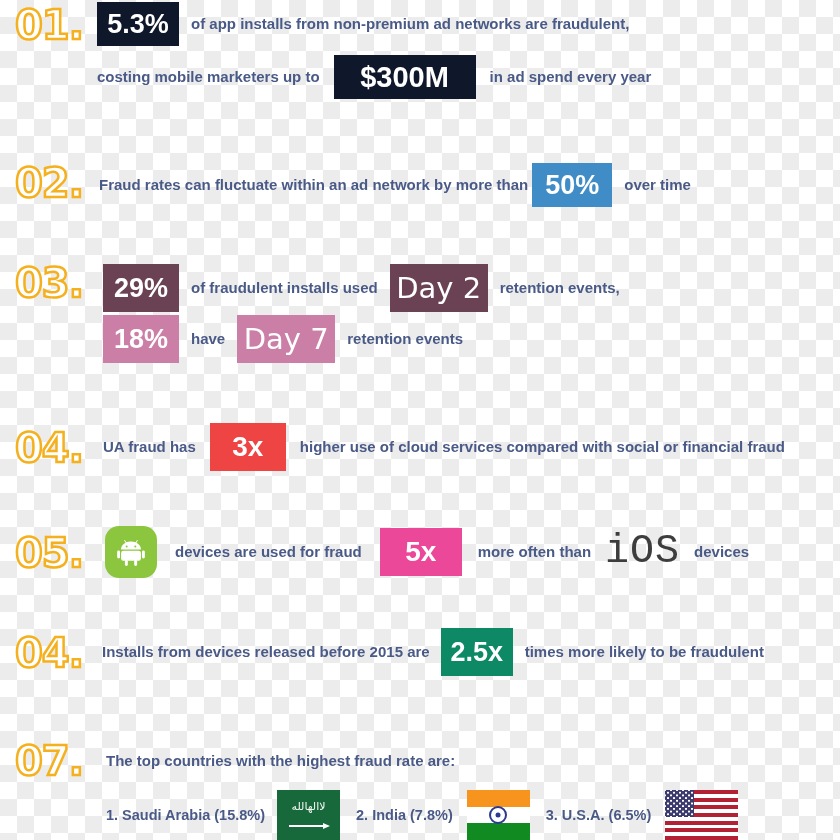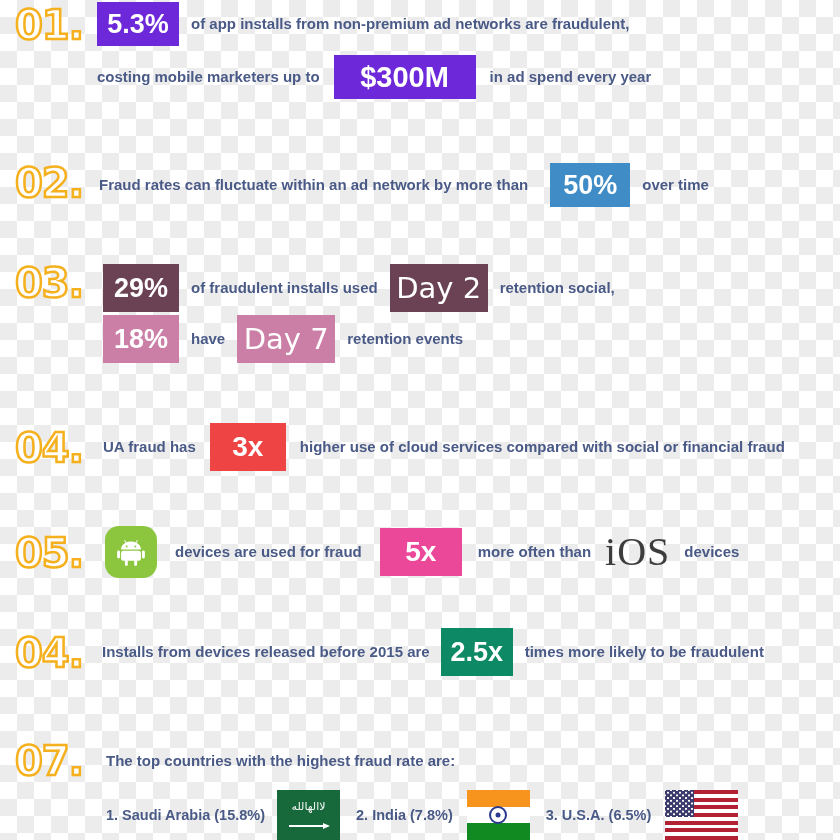--- a/index.html
+++ b/index.html
@@ -45,21 +45,21 @@
   
   .chip{
     display:inline-flex;
     align-items:center;
     justify-content:center;
     color:#ffffff;
     font-weight:700;
     box-sizing:border-box;
     white-space:nowrap;
   }
-  .chip.green{background:#6d28d9;}
+  .chip.green{background:#0f172a;}
   .chip.blue{background:#3f8cc6;}
   .chip.plum{background:#6b4253;}
   .chip.pink{background:#cc7fa6;}
   .chip.red{background:#ee4443;}
   .chip.orange{background:#ec4899;}
   .chip.teal{background:#0d8a65;}
 
   .c-53   {width:82px;height:44px;font-size:27px;}
   .c-300  {width:142px;height:44px;font-size:29px;}
   .c-50   {width:80px;height:44px;font-size:27px;}
@@ -72,21 +72,21 @@
   .c-25x  {width:72px;height:48px;font-size:27px;}
 
   
   .android{
     width:52px;height:52px;border-radius:14px;background:#8cc63e;
     display:flex;align-items:center;justify-content:center;
   }
 
   
   .ios{
-    font-family:Liberation Serif, serif;
+    font-family:Liberation Mono, monospace;
     font-weight:300;
     font-size:40px;
     color:#3d3d3d;
     letter-spacing:1px;
     line-height:40px;
   }
 
   
   .flag{position:relative;overflow:hidden;box-sizing:border-box;}
   .flag-sa{width:63px;height:50px;background:#17693b;}
@@ -146,31 +146,31 @@
   <div class="row" style="left:94px;top:55px;">
     <span class="txt">costing mobile marketers up to</span>
     <span class="chip green c-300" style="margin-left:14px;">$300M</span>
     <span class="txt" style="margin-left:14px;">in ad spend every year</span>
   </div>
 
   <div class="num" style="left:12px;top:163px;">02.</div>
 
   <div class="row" style="left:96px;top:163px;">
     <span class="txt">Fraud rates can fluctuate within an ad network by more than</span>
-    <span class="chip blue c-50" style="margin-left:22px;">50%</span>
+    <span class="chip blue c-50" style="margin-left:4px;">50%</span>
     <span class="txt" style="margin-left:12px;">over time</span>
   </div>
 
   <div class="num" style="left:12px;top:263px;">03.</div>
 
   <div class="row" style="left:100px;top:264px;">
     <span class="chip plum c-29">29%</span>
     <span class="txt" style="margin-left:12px;">of fraudulent installs used</span>
     <span class="chip plum c-day2" style="margin-left:12px;">Day 2</span>
-    <span class="txt" style="margin-left:12px;">retention social,</span>
+    <span class="txt" style="margin-left:12px;">retention events,</span>
   </div>
 
   <div class="row" style="left:100px;top:315px;">
     <span class="chip pink c-18">18%</span>
     <span class="txt" style="margin-left:12px;">have</span>
     <span class="chip pink c-day7" style="margin-left:12px;">Day 7</span>
     <span class="txt" style="margin-left:12px;">retention events</span>
   </div>
 
   <div class="num" style="left:12px;top:428px;">04.</div>

